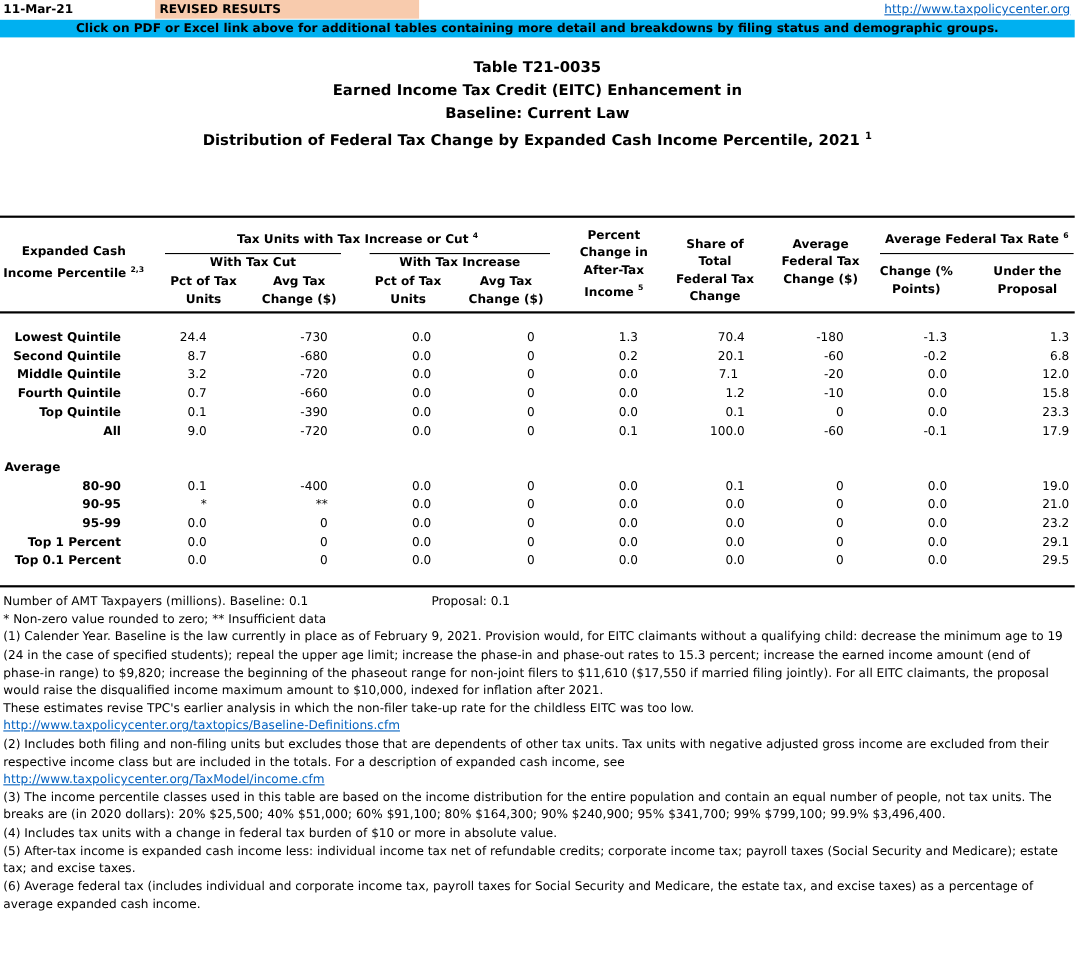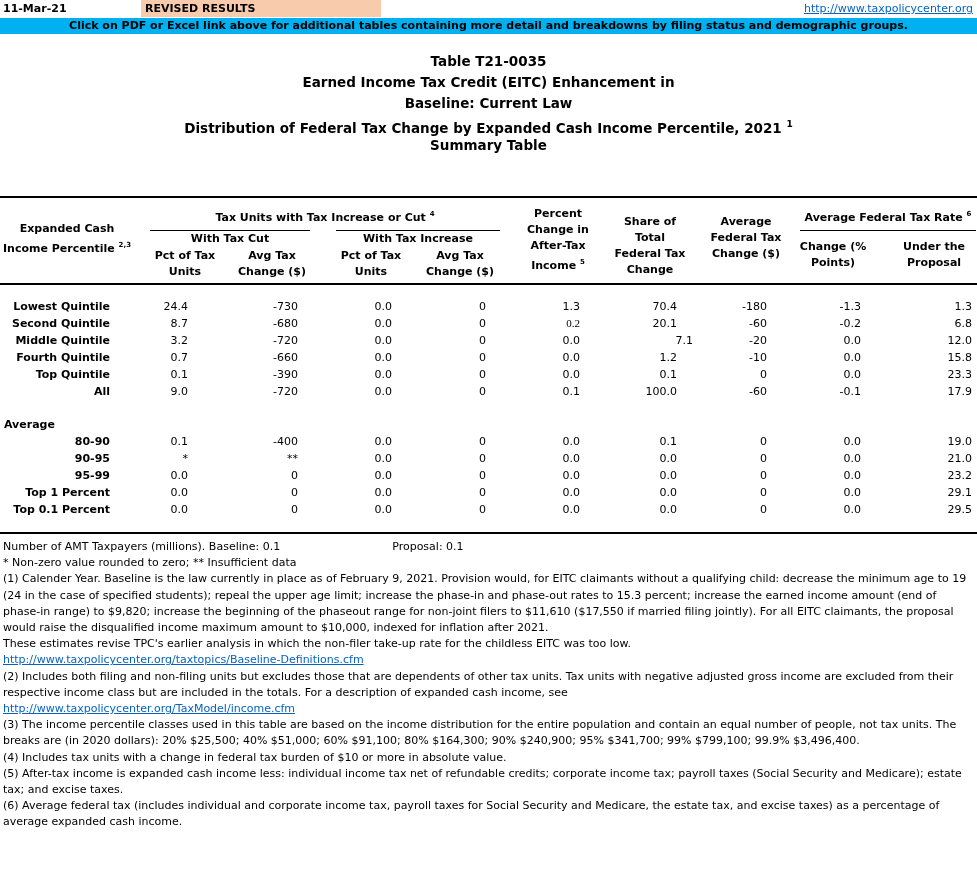--- a/index.html
+++ b/index.html
@@ -33,21 +33,20 @@
   <span class="revised">REVISED RESULTS</span>
   <a class="toplink">http://www.taxpolicycenter.org</a>
 </div>
 <div class="banner">Click on PDF or Excel link above for additional tables containing more detail and breakdowns by filing status and demographic groups.</div>
 
 <div class="titles">
   <div>Table T21-0035</div>
   <div>Earned Income Tax Credit (EITC) Enhancement in</div>
   <div>Baseline: Current Law</div>
   <div><span>Distribution of Federal Tax Change by Expanded Cash Income Percentile, 2021</span> <sup>1</sup></div>
-  <div>Summary Table</div>
 </div>
 
 <div class="rule" style="top:196px"></div>
 
 <div class="h" style="left:0;top:221px;width:134px;"><span>Expanded Cash Income Percentile</span> <sup>2,3</sup></div>
 <div class="h" style="left:150px;top:206px;width:350px;"><span>Tax Units with Tax Increase or Cut</span> <sup>4</sup></div>
 <div class="hr-thin" style="left:150px;top:230px;width:160px;"></div>
 <div class="hr-thin" style="left:336px;top:230px;width:164px;"></div>
 <div class="h" style="left:150px;top:231px;width:160px;">With Tax Cut</div>
 <div class="h" style="left:336px;top:231px;width:164px;">With Tax Increase</div>
@@ -77,34 +76,34 @@
       <span class="c" style="right: 210px;">-180</span>
       <span class="c" style="right: 116px;">-1.3</span>
       <span class="c" style="right: 5px;">1.3</span>
     </div>
     <div class="row" style="top: 315px;">
       <span class="lab">Second Quintile</span>
       <span class="c" style="right: 789px;">8.7</span>
       <span class="c" style="right: 679px;">-680</span>
       <span class="c" style="right: 585px;">0.0</span>
       <span class="c" style="right: 491px;">0</span>
-      <span class="c" style="right: 397px; font-family: Liberation Serif, serif;">0.2</span>
+      <span class="c" style="right: 397px;">0.2</span>
       <span class="c" style="right: 300px;">20.1</span>
       <span class="c" style="right: 210px;">-60</span>
       <span class="c" style="right: 116px; margin-left: 25px;">-0.2</span>
       <span class="c" style="right: 5px;">6.8</span>
     </div>
     <div class="row" style="top: 332px;">
       <span class="lab">Middle Quintile</span>
       <span class="c" style="right: 789px;">3.2</span>
       <span class="c" style="right: 679px;">-720</span>
       <span class="c" style="right: 585px;">0.0</span>
       <span class="c" style="right: 491px;">0</span>
       <span class="c" style="right: 397px;">0.0</span>
-      <span class="c" style="right: 284px;">7.1</span>
+      <span class="c" style="right: 306px;">7.1</span>
       <span class="c" style="right: 210px;">-20</span>
       <span class="c" style="right: 116px;">0.0</span>
       <span class="c" style="right: 5px;">12.0</span>
     </div>
     <div class="row" style="top: 349px;">
       <span class="lab">Fourth Quintile</span>
       <span class="c" style="right: 789px;">0.7</span>
       <span class="c" style="right: 679px;">-660</span>
       <span class="c" style="right: 585px;">0.0</span>
       <span class="c" style="right: 491px;">0</span>

